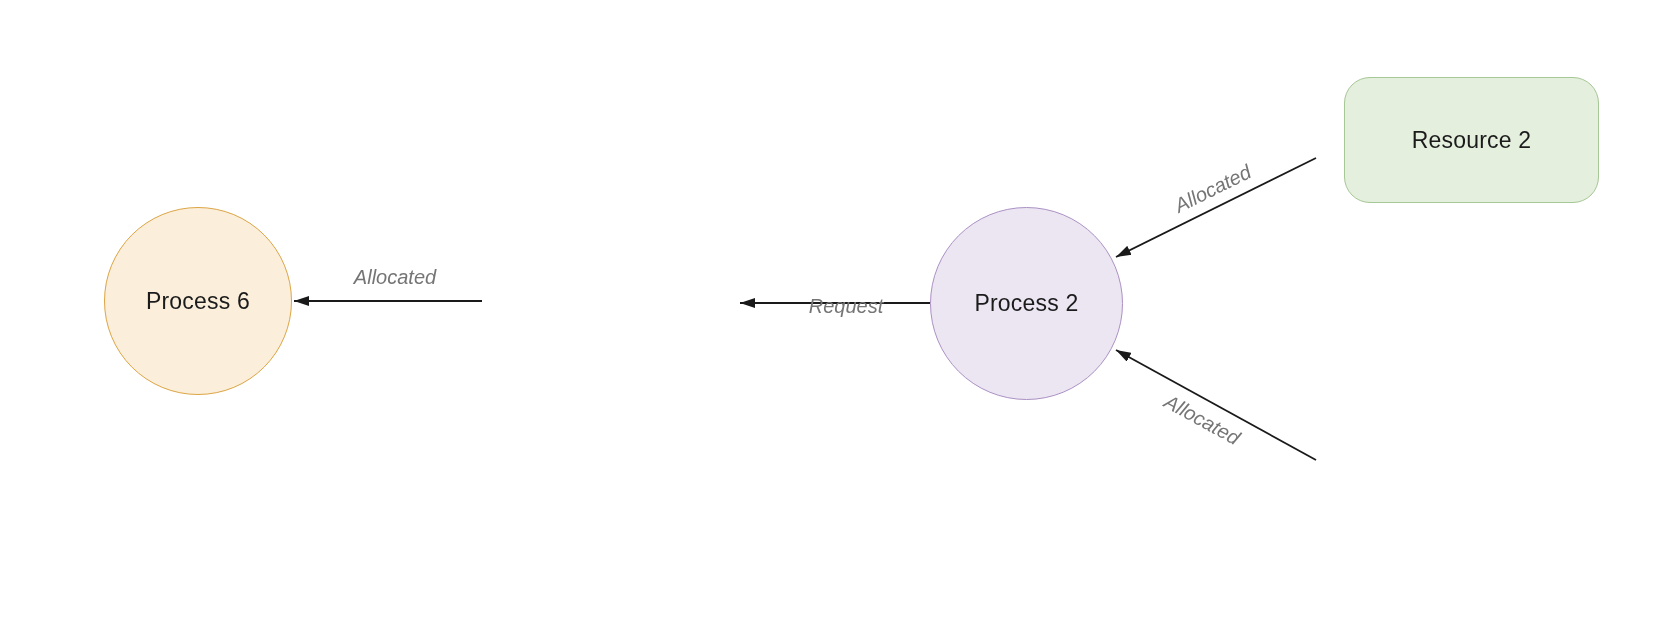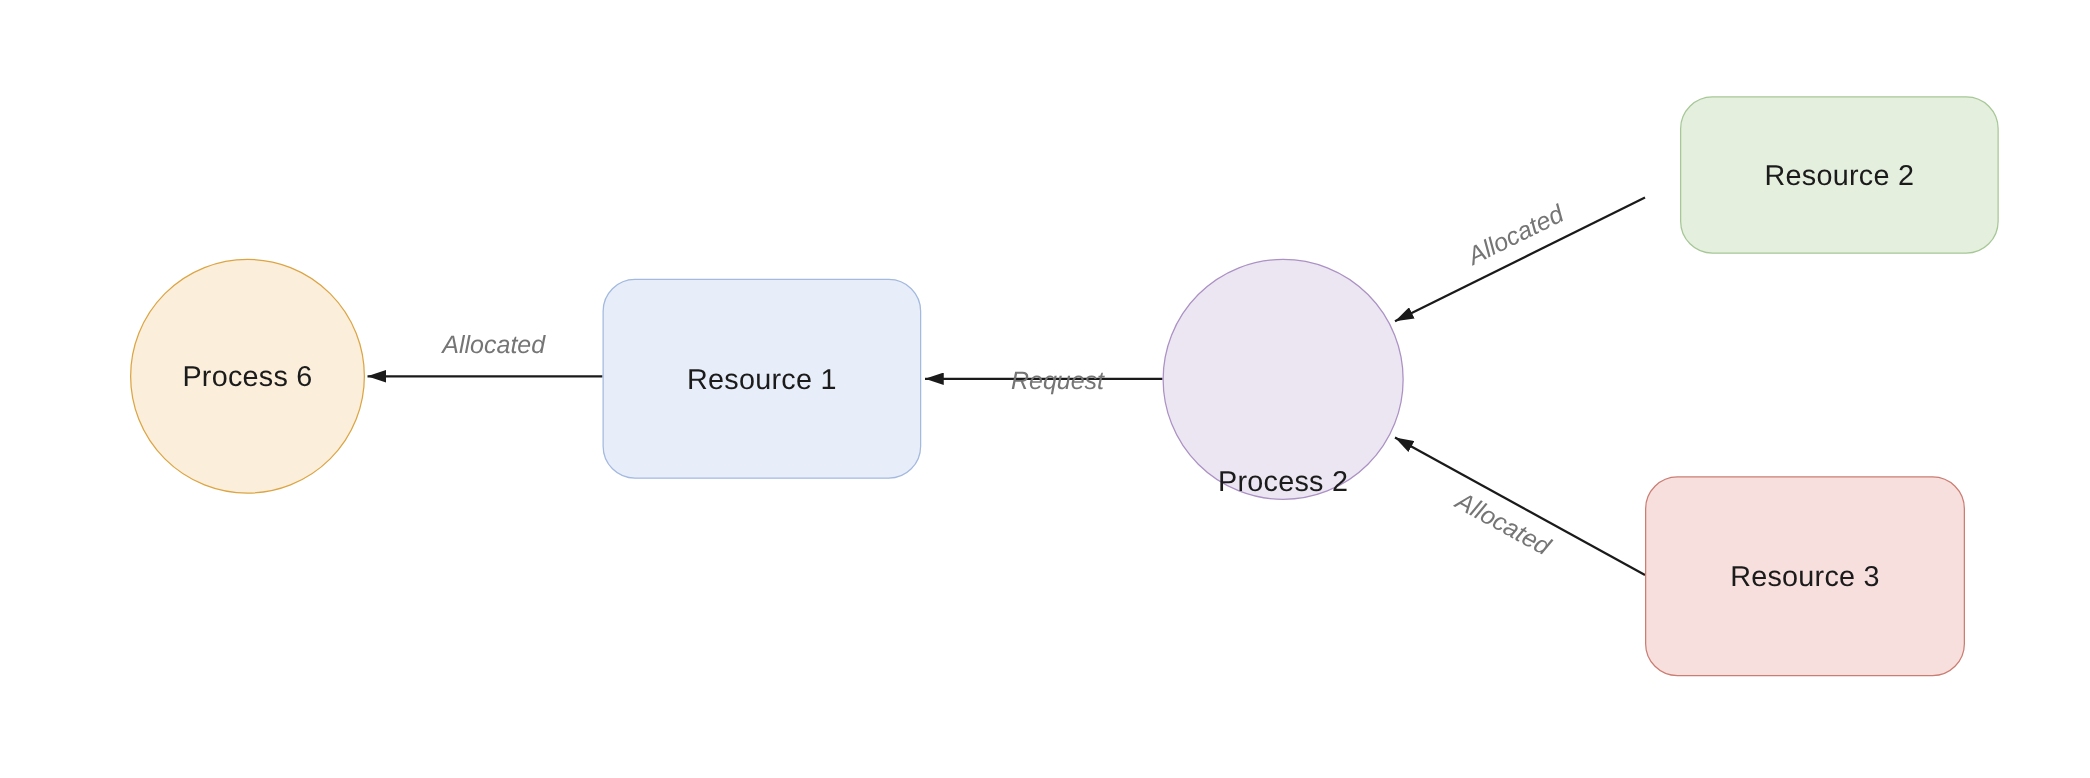--- a/index.html
+++ b/index.html
@@ -74,29 +74,23 @@
 
   <div class="edge-label l1">Allocated</div>
   <div class="edge-label l2">Request</div>
   <div class="edge-label l3">Allocated</div>
   <div class="edge-label l4">Allocated</div>
 
   <div class="node circle node-process-1" style="background: rgb(251, 238, 219); border-color: rgb(220, 165, 68);">
     <span>Process 6</span>
   </div>
 
-  <div class="node rect node-resource-1" style="background: rgb(232, 238, 249); border-color: rgb(163, 185, 223);">
-    <span>Resource 1</span>
-  </div>
 
-  <div class="node circle node-process-2" style="background: rgb(236, 230, 242); border-color: rgb(171, 145, 196); align-items: flex-end;">
+  <div class="node circle node-process-2" style="background: rgb(236, 230, 242); border-color: rgb(171, 145, 196);">
     <span>Process 2</span>
   </div>
 
   <div class="node rect node-resource-2" style="background: rgb(228, 239, 222); border-color: rgb(166, 199, 150);">
     <span>Resource 2</span>
   </div>
 
-  <div class="node rect node-resource-3" style="background: rgb(246, 223, 221); border-color: rgb(203, 125, 114);">
-    <span>Resource 3</span>
-  </div>
 
 </div>
 
 </body></html>

